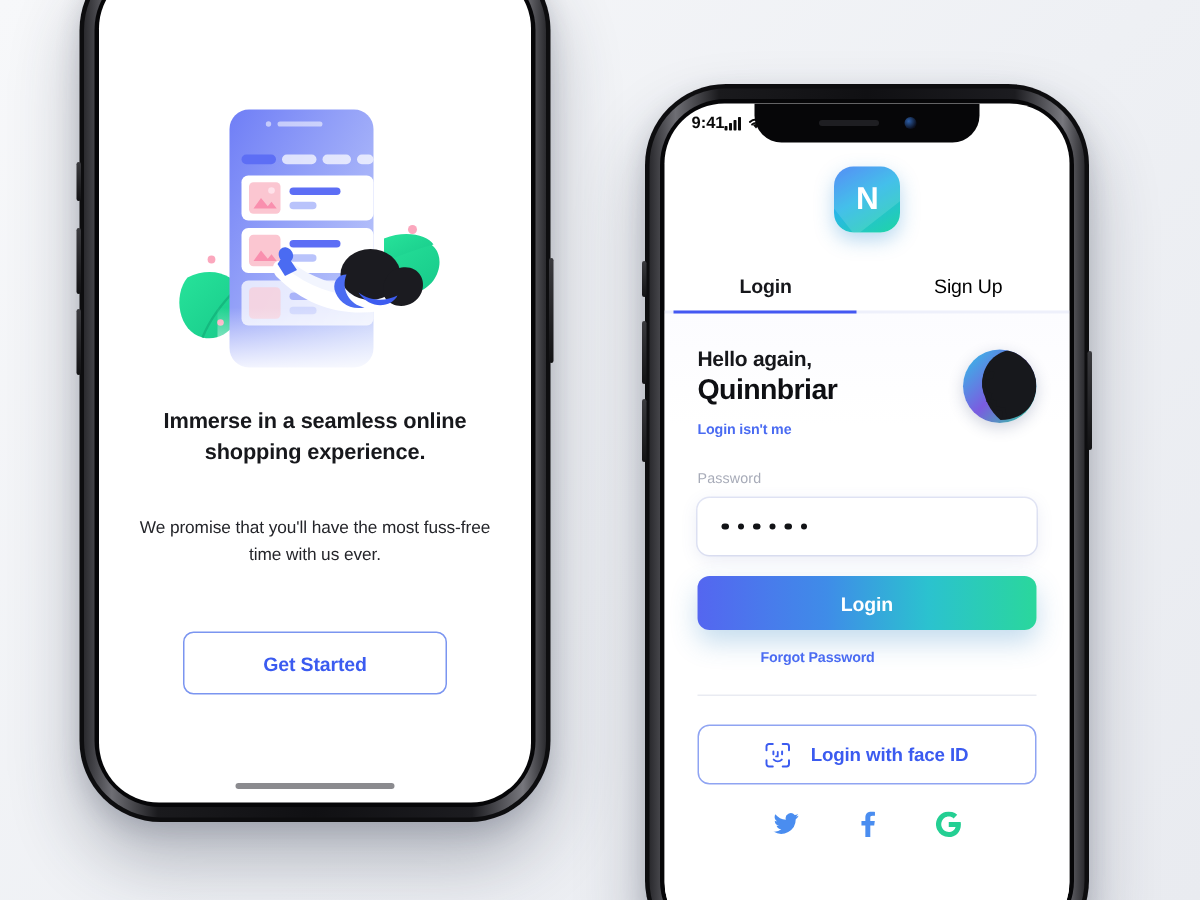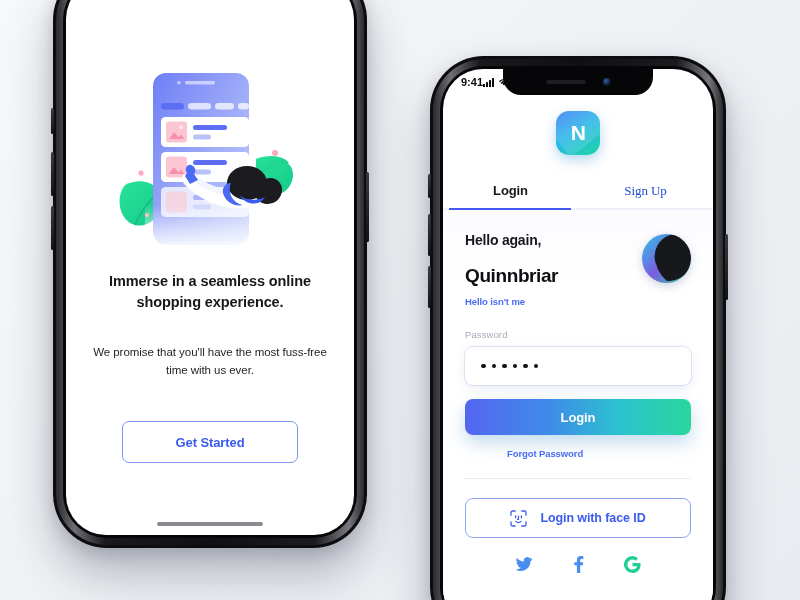--- a/index.html
+++ b/index.html
@@ -72,29 +72,29 @@
     background:linear-gradient(150deg,#3d7df5 0%,#29b6e8 45%,#1fd6a5 100%);
     display:flex;align-items:center;justify-content:center;
     box-shadow:0 5px 13px rgba(45,140,210,.34);}
   .logo:before{content:"";position:absolute;width:150%;height:150%;left:-30%;top:-75%;
     background:rgba(255,255,255,.13);transform:rotate(-38deg);}
   .logo span{position:relative;color:#fff;font-size:21px;font-weight:bold;letter-spacing:-.5px;}
 
   .tabs{margin-top:28px;display:flex;position:relative;}
   .tab{flex:1;text-align:center;padding-bottom:11px;font-size:13px;letter-spacing:-.1px;}
   .tab.active{color:#16171b;font-weight:bold;}
-  .tab.inactive{color:#1d4ed8;font-family:Liberation Serif, serif;}
+  .tab.inactive{color:#000000;}
   .tabs-rule{position:absolute;left:0;right:0;bottom:0;height:2px;background:#eef0fb;}
   .tabs-ind{position:absolute;left:6px;width:45%;bottom:0;height:2px;background:#4458f2;}
 
   .form{padding:22px 22px 0 22px;flex:1;display:flex;flex-direction:column;
     background:linear-gradient(180deg,#fcfcff 0%,#ffffff 18%);}
   .greet-row{display:flex;align-items:flex-start;justify-content:space-between;gap:48px;}
   .greet-1{font-size:14px;font-weight:bold;color:#16171b;letter-spacing:-.2px;}
-  .greet-2{font-size:19px;font-weight:bold;color:#0e0f13;margin-top:17px;letter-spacing:-.4px;}
+  .greet-2{font-size:19px;font-weight:bold;color:#0e0f13;margin-top:3px;letter-spacing:-.4px;}
   .notme{margin-top:9px;font-size:9.5px;color:#4a6bf2;font-weight:bold;letter-spacing:-.1px;}
   .avatar{width:49px;height:49px;border-radius:50%;flex:none;margin-top:2px;
     position:relative;overflow:hidden;
     background:linear-gradient(135deg,#2ec4e8 0%,#7b5ce0 52%,#27d49a 100%);
     box-shadow:0 3px 10px rgba(40,60,110,.22);}
   .avatar svg{position:absolute;inset:0;}
 
   .field-label{margin-top:22px;font-size:9.5px;color:#a7abb8;letter-spacing:.1px;}
   .pw-box{margin-top:7px;height:38px;background:#fff;border-radius:8px;
     box-shadow:0 3px 11px rgba(88,102,180,.13), 0 0 0 1px rgba(226,230,245,.9);
@@ -252,21 +252,21 @@
       <div class="tabs-rule"></div>
       <div class="tabs-ind"></div>
     </div>
 
     <div class="form">
 
       <div class="greet-row">
         <div>
           <div class="greet-1">Hello again,</div>
           <div class="greet-2">Quinnbriar</div>
-          <div class="notme">Hello isn't me</div>
+          <div class="notme">Login isn't me</div>
         </div>
         <div class="avatar">
           <svg viewBox="0 0 49 49" width="49" height="49">
             <path d="M33 0 C18 2 12 14 13 24 C14 33 18 41 25 47 C40 47 49 37 49 24 C49 11 42 1 33 0 Z" fill="#17181c"></path>
             <path d="M17 13 c-3 5 -4 11 -2 16 l3 1 -1 4 4 1 0 4 6 1 1 6" fill="none" stroke="#17181c" stroke-width="2.5"></path>
             <path d="M14 19 c2 -4 5 -5 7 -4 l-1 4 -3 1 z" fill="#17181c"></path>
           </svg>
         </div>
       </div>
 

